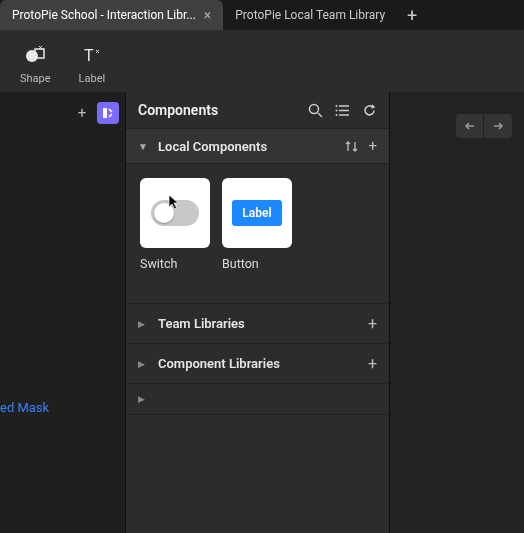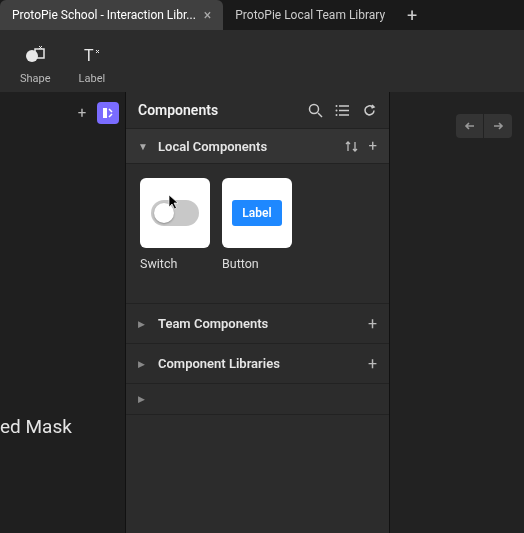--- a/index.html
+++ b/index.html
@@ -19,21 +19,21 @@
   .tool-icon { width: 22px; height: 22px; display: flex; align-items: center; justify-content: center; color: #ddd; }
 
   
   .main { display: flex; height: calc(533px - 30px - 62px); background: #1f1f1f; }
 
   
   .left-gutter { width: 125px; background: #1f1f1f; position: relative; }
   .gutter-controls { position: absolute; top: 10px; right: 6px; display: flex; gap: 6px; align-items: center; }
   .plus-btn { width: 18px; height: 18px; display: flex; align-items: center; justify-content: center; color: #bbb; font-size: 15px; cursor: pointer; }
   .comp-chip { width: 22px; height: 22px; background: #7a6cff; border-radius: 4px; display: flex; align-items: center; justify-content: center; color: #fff; cursor: pointer; }
-  .mask-text { position: absolute; top: 323px; left: 0; color: #e5e5e5; font-size: 19px; }
+  .mask-text { position: absolute; top: 308px; left: 0; color: #3b82f6; font-size: 13px; }
 
   
   .components-panel { width: 265px; background: #2c2c2c; display: flex; flex-direction: column; border-left: 1px solid #111; border-right: 1px solid #111; }
   .panel-header { display: flex; align-items: center; justify-content: space-between; padding: 10px 12px; }
   .panel-header h2 { font-size: 14px; font-weight: 600; color: #f2f2f2; }
   .panel-header .actions { display: flex; gap: 12px; color: #ccc; }
   .hdr-icon { cursor: pointer; display: flex; align-items: center; }
 
   .section-row { display: flex; align-items: center; padding: 8px 12px; font-size: 13px; color: #e6e6e6; background: #343434; border-top: 1px solid #222; border-bottom: 1px solid #222; }
   .section-row .tri { width: 14px; color: #aaa; font-size: 10px; margin-right: 6px; }
@@ -178,21 +178,21 @@
           <span class="btn-chip">Label</span>
         </div>
         <span class="thumb-label">Button</span>
       </div>
     </div>
 
     <div class="lib-spacer-above"></div>
 
     <div class="lib-row">
       <span class="tri">▶</span>
-      <span class="label">Team Components</span>
+      <span class="label">Team Libraries</span>
       <span class="spacer"></span>
       <span class="plus">+</span>
     </div>
     <div class="lib-row">
       <span class="tri">▶</span>
       <span class="label">Component Libraries</span>
       <span class="spacer"></span>
       <span class="plus">+</span>
     </div>
     <div class="lib-row">

